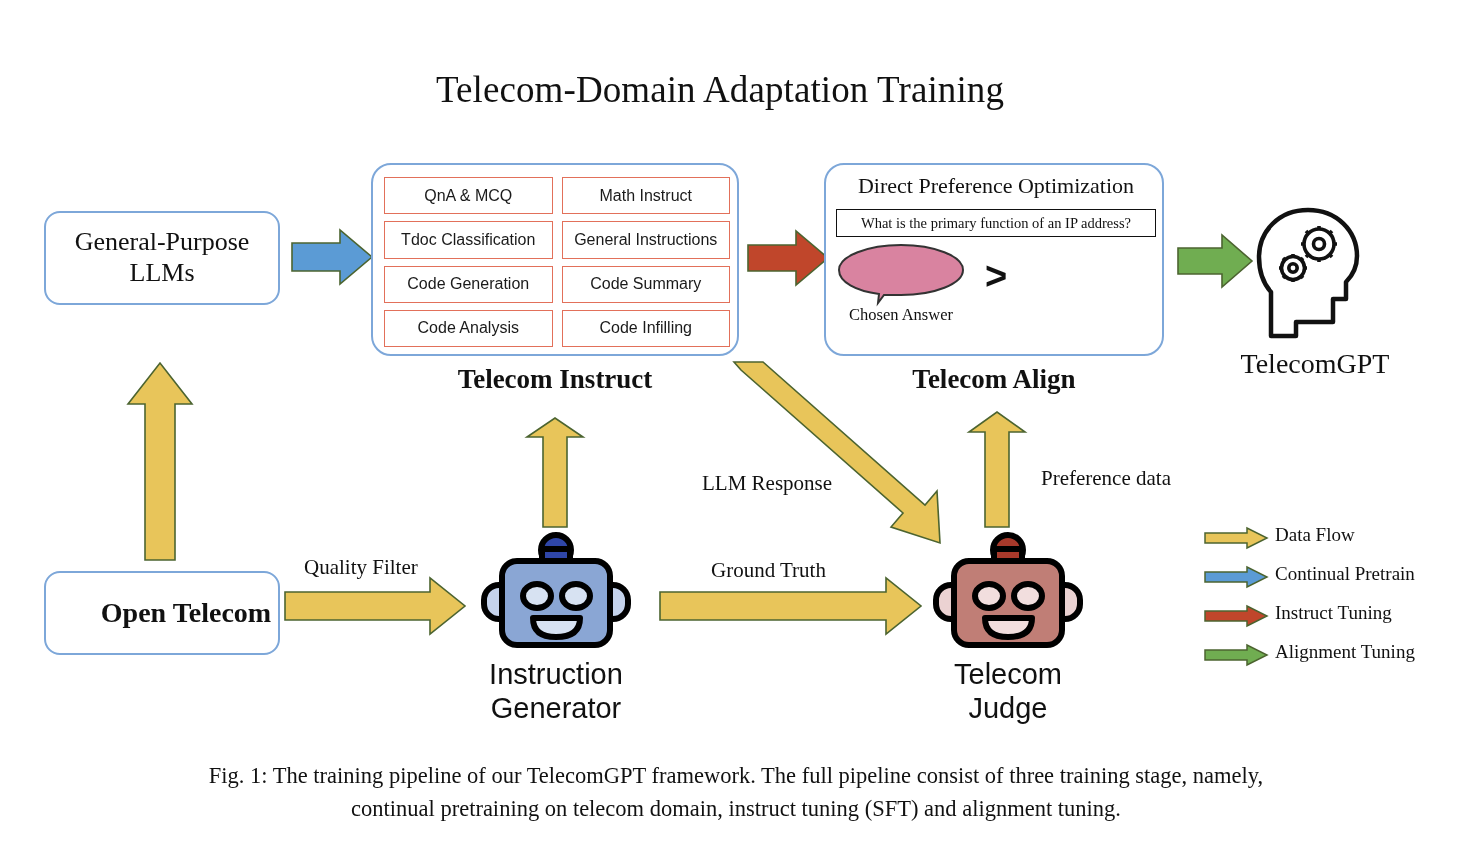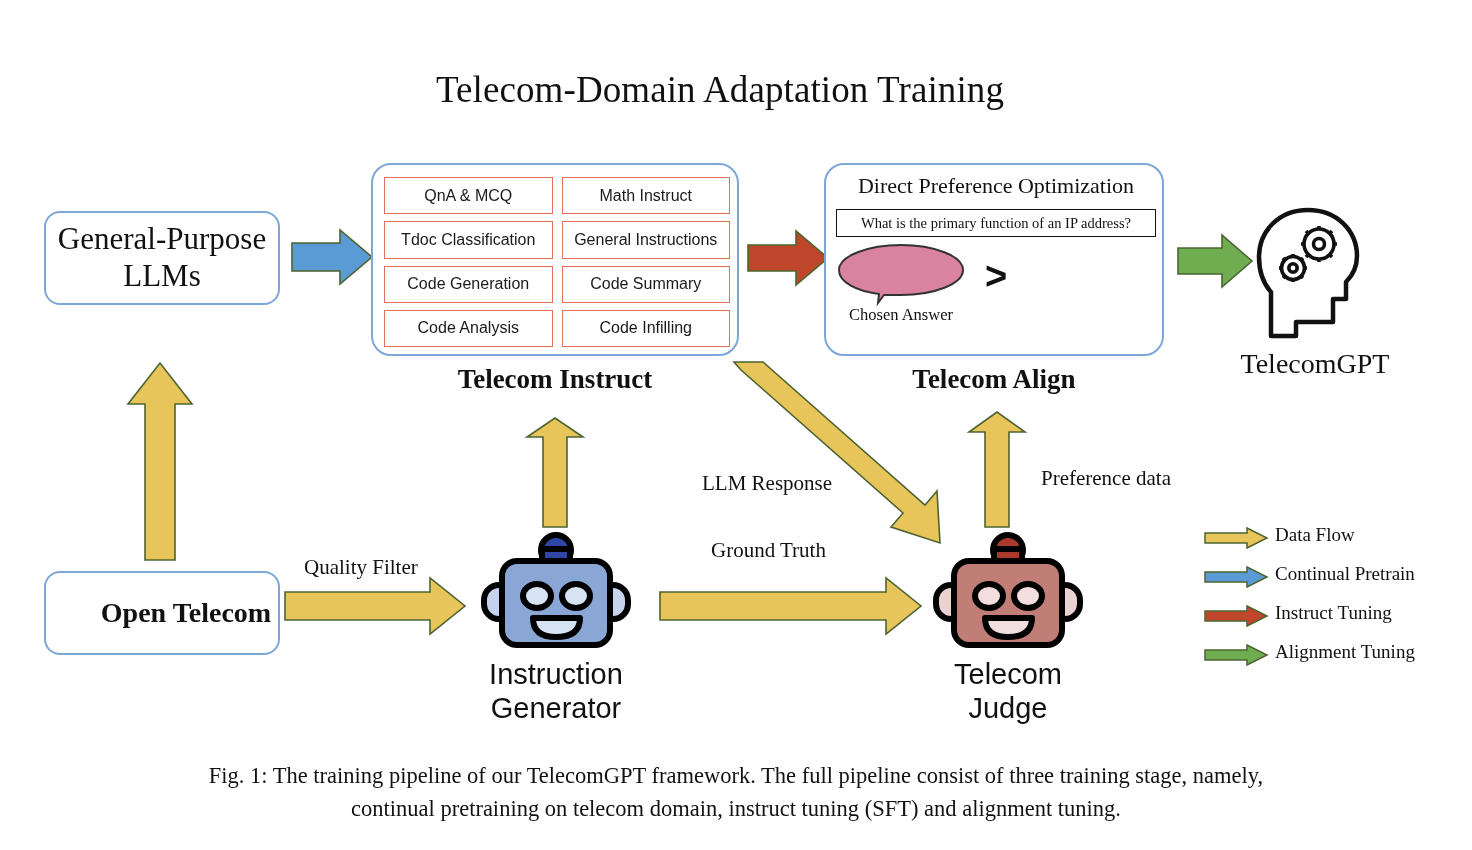--- a/index.html
+++ b/index.html
@@ -22,21 +22,21 @@
     border:2px solid #7da7d9;border-radius:16px;background:#fff;
     box-sizing:border-box;
   }
   .boxtext{
     width:100%;height:100%;display:flex;flex-direction:column;
     align-items:center;justify-content:center;text-align:center;
     line-height:1.18;
   }
 
   #gp-llms{left:44px;top:211px;width:236px;height:94px;}
-  #gp-llms .boxtext{font-size:31px;color:#111;}
+  #gp-llms .boxtext{font-size:26px;color:#111;}
 
   #open-telecom{left:44px;top:571px;width:236px;height:84px;}
   #open-telecom .boxtext{font-size:28px;font-weight:bold;color:#111;padding-left:24px;}
 
   
   #instruct-box{left:371px;top:163px;width:368px;height:193px;border-radius:20px;}
   #task-grid{
     position:absolute;left:11px;top:12px;width:346px;height:170px;
     display:grid;grid-template-columns:1fr 1fr;grid-template-rows:repeat(4,1fr);
     column-gap:9px;row-gap:7px;
@@ -90,21 +90,21 @@
     position:absolute;width:260px;text-align:center;
     font-family:"Liberation Sans",sans-serif;font-size:29px;color:#111;
     line-height:1.17;
   }
   #label-instruction{left:426px;top:658px;}
   #label-judge{left:878px;top:658px;}
 
   
   .arrowlabel{font-size:21px;color:#111;white-space:nowrap;}
   #lbl-quality{left:304px;top:555px;}
-  #lbl-ground{left:711px;top:538px;}
+  #lbl-ground{left:711px;top:558px;}
   #lbl-llmresp{left:702px;top:471px;}
   #lbl-pref{left:1041px;top:466px;}
 
   
   #legend{left:1203px;top:524px;width:240px;}
   .legend-row{position:relative;height:30px;margin-bottom:9px;}
   .legend-arrow{position:absolute;left:0;top:3px;}
   .legend-text{
     position:absolute;left:72px;top:0px;font-size:19px;color:#111;white-space:nowrap;
   }

